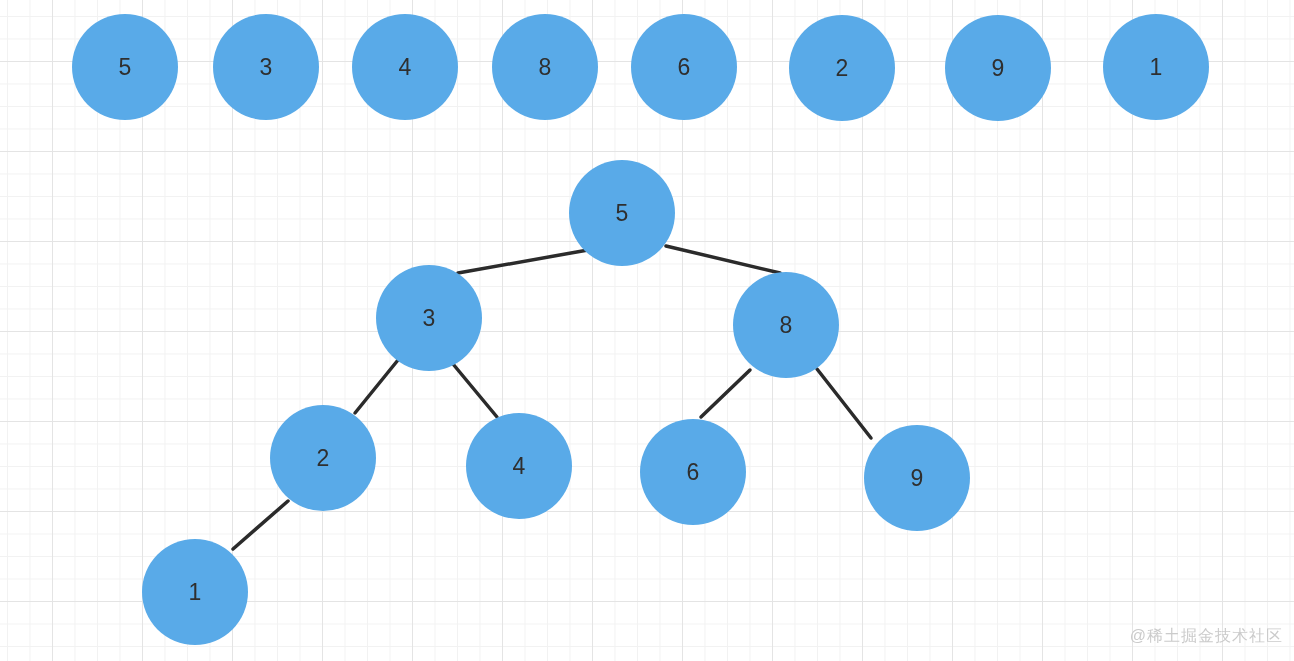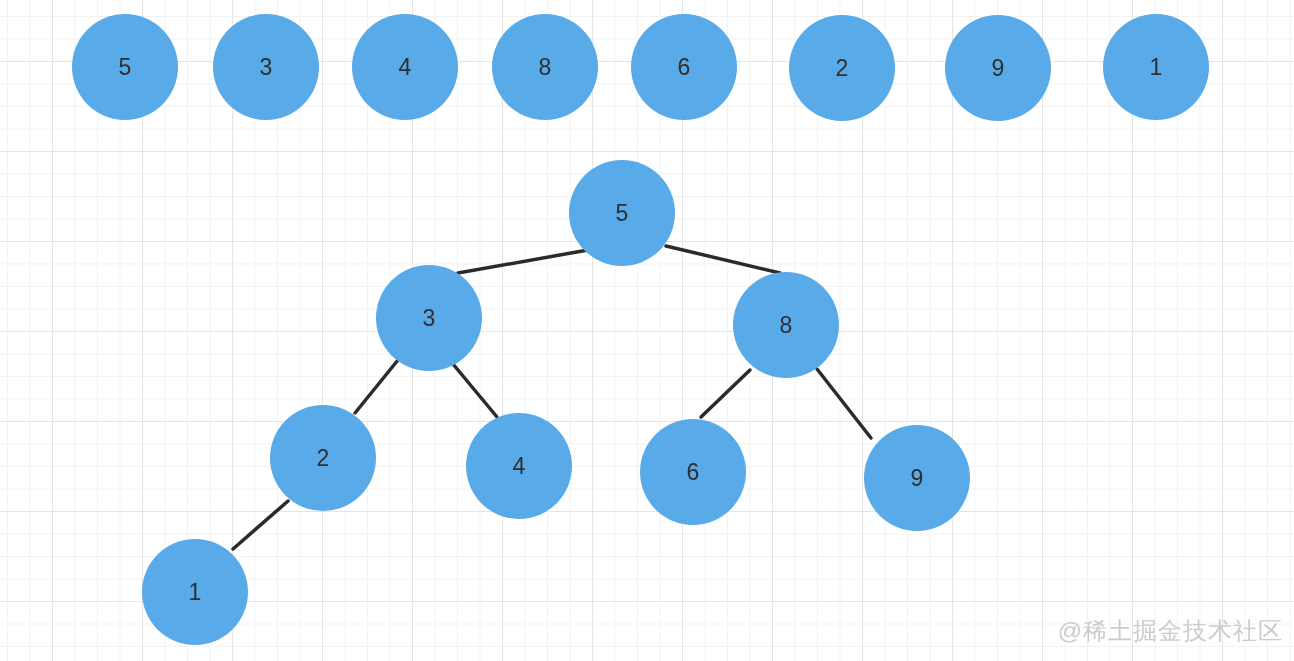--- a/index.html
+++ b/index.html
@@ -41,21 +41,21 @@
     user-select: none;
     cursor: pointer;
   }
   .node span {
     line-height: 1;
   }
   .watermark {
     position: absolute;
     right: 11px;
     bottom: 14px;
-    font-size: 24px;
+    font-size: 16px;
     letter-spacing: 1px;
     color: #cbcbcb;
     pointer-events: none;
   }
 </style>
 </head>
 <body>
 
 <div class="canvas">
   <svg class="edge-layer" id="edge-layer" viewBox="0 0 1294 661" xmlns="http://www.w3.org/2000/svg">

